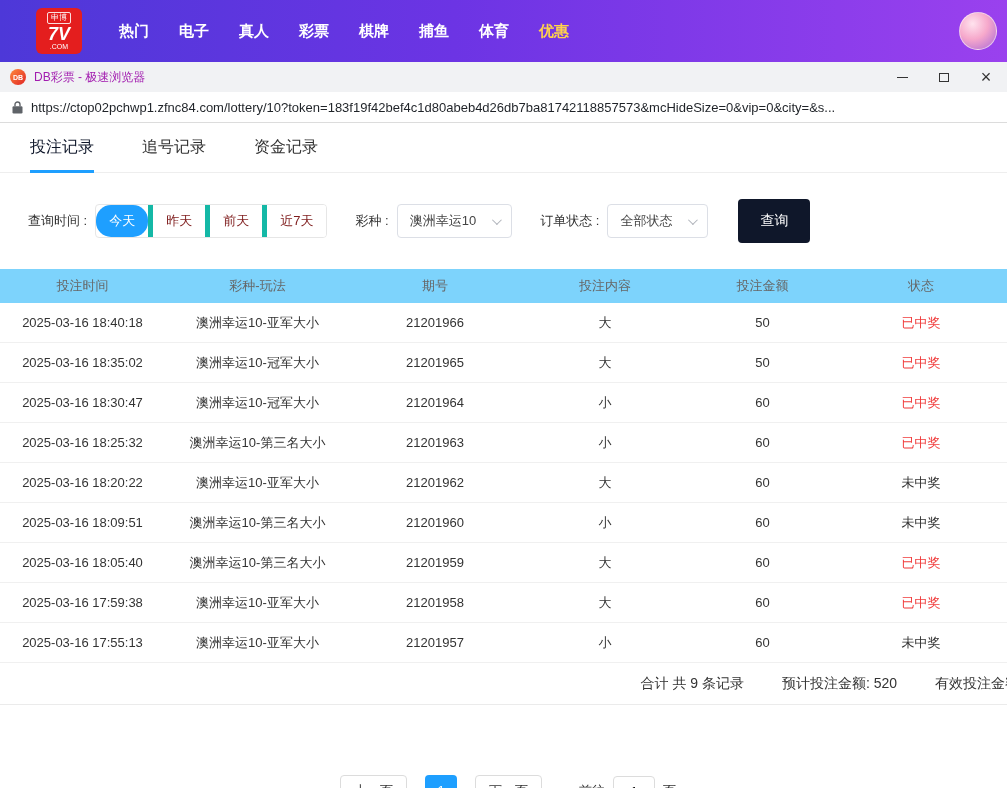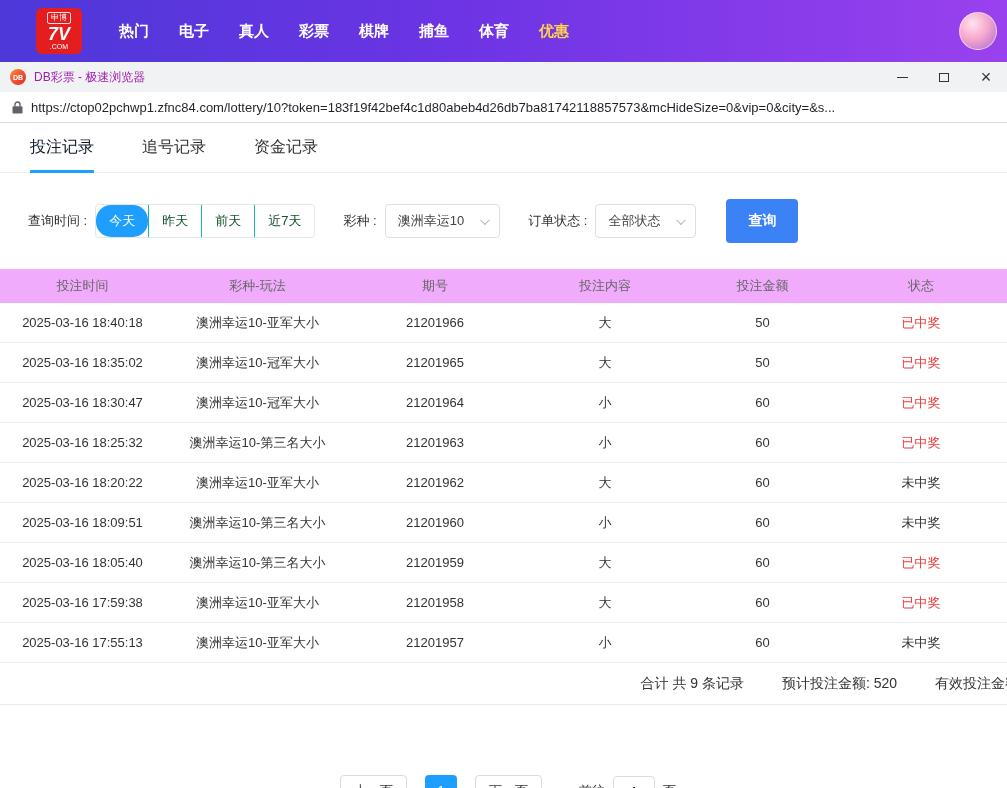--- a/index.html
+++ b/index.html
@@ -42,36 +42,36 @@
   .tabs { height:50px; border-bottom:1px solid #eee; display:flex; padding-left:30px; }
   .tab { font-size:16px; color:#333; margin-right:48px; display:flex; align-items:center; height:100%;
     position:relative; cursor:pointer; }
   .tab.active { color:#0f172a; }
   .tab.active::after { content:""; position:absolute; left:0; right:0; bottom:-1px; height:3px; background:#1e9fff; }
 
   
   .filter-row { display:flex; align-items:center; margin:26px 0 0 28px; font-size:13px; color:#333; }
   .filter-label { margin-right:8px; white-space:nowrap; }
   .time-group { display:flex; border:1px solid #e6e6e6; border-radius:4px; overflow:hidden; height:34px; background:#fff; }
-  .time-btn { padding:0 13px; line-height:32px; background:#fff; color:#14532d; cursor:pointer;
-    border-left:1px solid #14b8a6; white-space:nowrap; }
+  .time-btn { padding:0 13px; line-height:32px; background:#fff; color:#7f1d1d; cursor:pointer;
+    border-left:5px solid #14b8a6; white-space:nowrap; }
   .time-btn:first-child { border-left:none; }
   .time-btn.active { background:#1e9fff; color:#fff; border-radius:15px; }
   .ml28 { margin-left:28px; }
   .select { height:34px; border:1px solid #dcdfe6; border-radius:4px; display:flex; align-items:center;
     padding:0 12px; color:#444; cursor:pointer; background:#fff; white-space:nowrap; }
   .caret { width:7px; height:7px; border-right:1px solid #b0b4bb; border-bottom:1px solid #b0b4bb;
     transform:rotate(45deg) translateY(-2px); margin-left:16px; }
-  .search-btn { margin-left:30px; width:72px; height:44px; background:#3b82f6; color:#fff; border:none;
-    border-radius:4px; font-size:14px; cursor:pointer;font-weight:bold; }
+  .search-btn { margin-left:30px; width:72px; height:44px; background:#0f172a; color:#fff; border:none;
+    border-radius:4px; font-size:14px; cursor:pointer; }
 
   
   .bet-table { margin-top:26px; }
   .grid { display:grid; grid-template-columns:165px 185px 170px 170px 145px 172px; align-items:center; }
-  .thead { height:34px; background:#f0abfc; color:#666; font-size:13px; }
+  .thead { height:34px; background:#7dd3fc; color:#666; font-size:13px; }
   .th,.td { text-align:center; white-space:nowrap; overflow:hidden; }
   .trow { height:40px; border-bottom:1px solid #f0f0f0; font-size:13px; color:#333; }
   .td.status.won { color:#f03a3a; }
 
   .summary-row { height:42px; display:flex; align-items:center; justify-content:flex-end; gap:38px;
     font-size:14px; color:#333; border-bottom:1px solid #ebebeb; white-space:nowrap; margin-right:-16px; }
 
   
   .pagination { margin-top:70px; display:flex; align-items:center; justify-content:center;
     font-size:13px; color:#333; }

